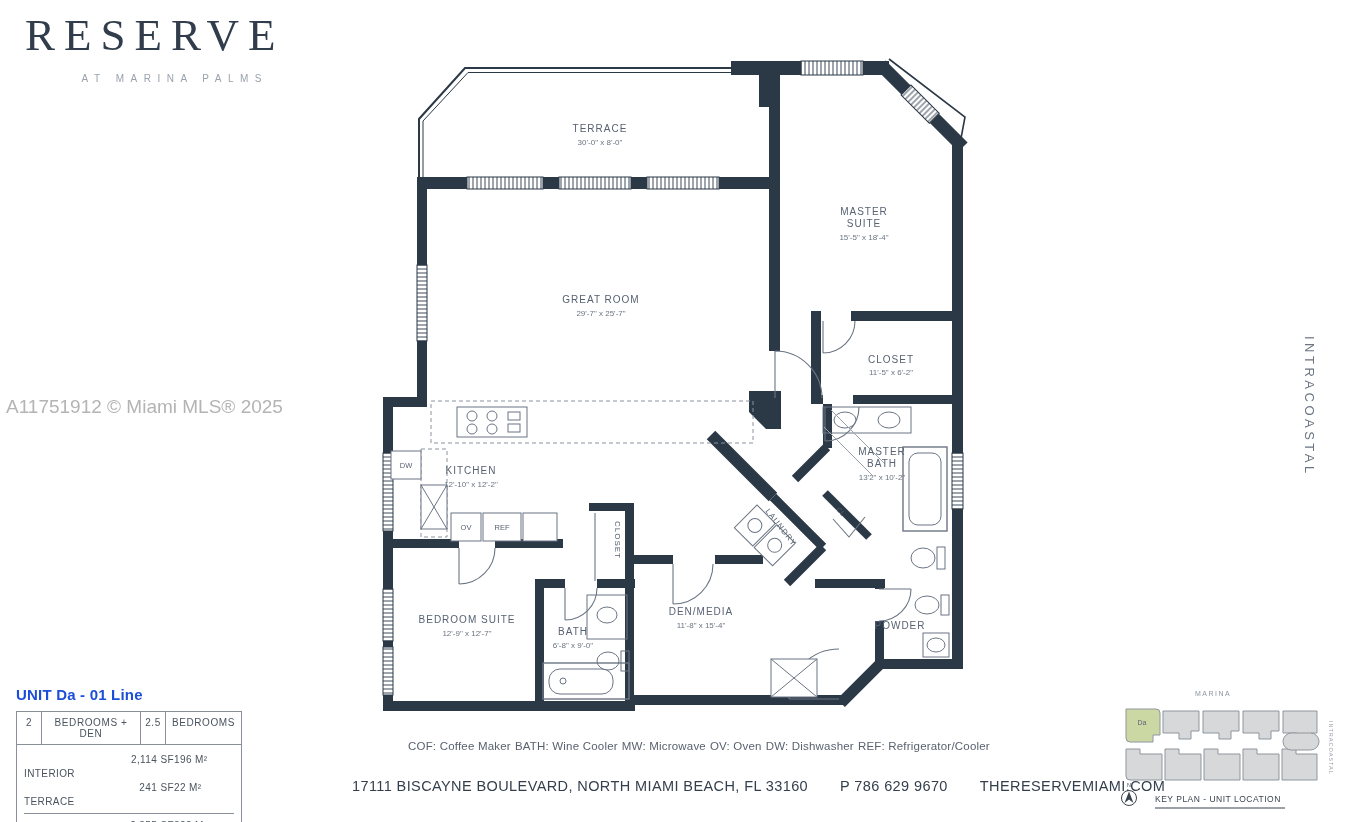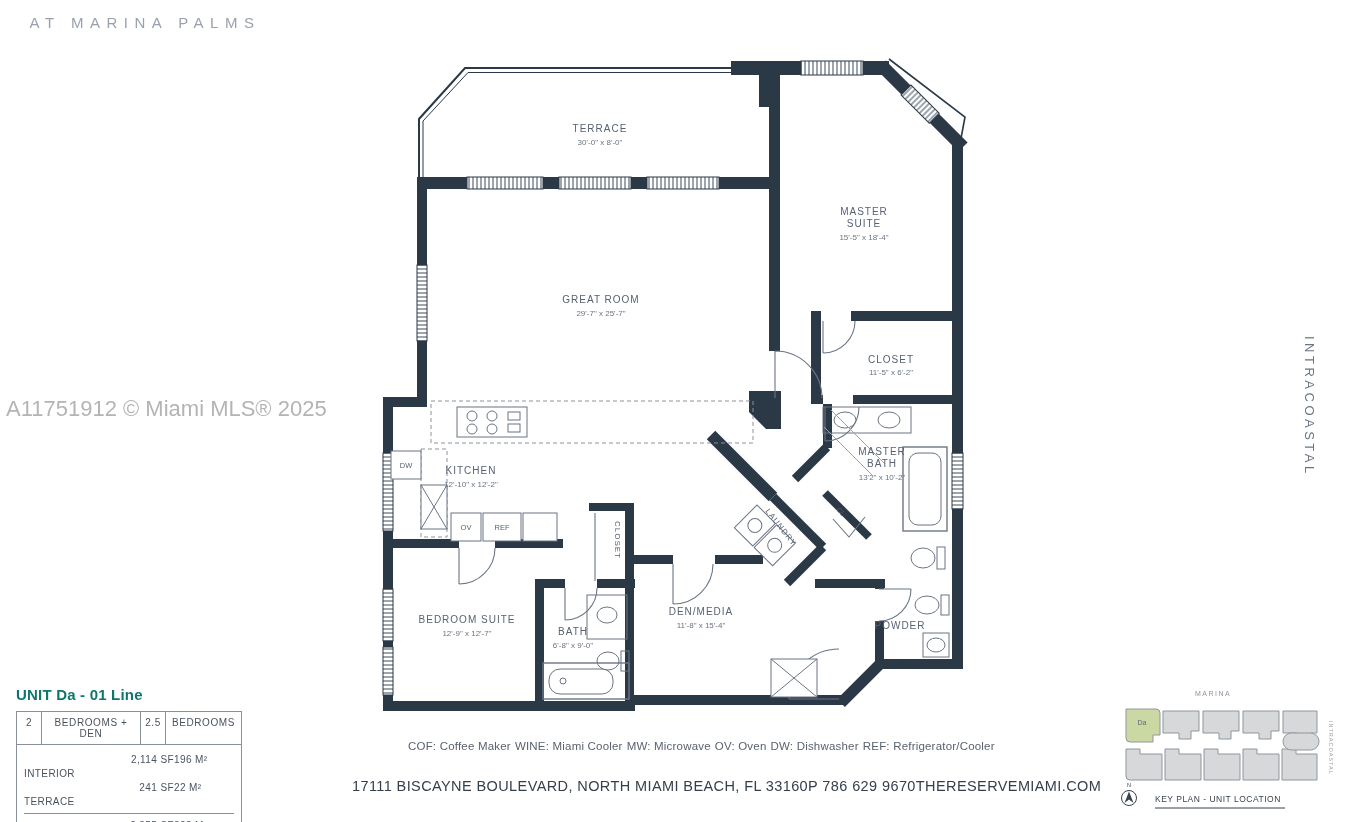--- a/index.html
+++ b/index.html
@@ -4,50 +4,51 @@
 <style>
   html,body{margin:0;padding:0;}
   body{
     width:1356px;height:822px;position:relative;background:#ffffff;
     font-family:"Liberation Sans",sans-serif;overflow:hidden;color:#39434f;
   }
   
   .logo{position:absolute;left:16px;top:12px;width:252px;text-align:center;}
   .logo-script{font-family:"DejaVu Serif",serif;font-style:italic;font-size:30px;color:#3a4655;line-height:1;}
   .logo-name{font-family:"Liberation Serif",serif;font-size:45px;letter-spacing:9px;padding-left:9px;color:#313d4c;line-height:1.05;}
-  .logo-tagline{font-size:15px;letter-spacing:6.5px;padding-left:6px;color:#99a2ac;margin-top:2px;}
+  .logo-tagline{font-size:10px;letter-spacing:6.5px;padding-left:6px;color:#99a2ac;margin-top:14px;text-align:right;}
   
-  .watermark{position:absolute;left:6px;top:396px;font-size:22px;color:#b4b4b4;}
+  .watermark{position:absolute;left:6px;top:396px;font-size:19px;color:#b4b4b4;}
   .intracoastal{position:absolute;left:1302px;top:336px;writing-mode:vertical-rl;
     font-size:13px;letter-spacing:3.5px;color:#6b7480;}
   .plan{position:absolute;left:375px;top:55px;}
   
   .unit-box{position:absolute;left:16px;top:686px;width:226px;color:#49535f;}
-  .unit-title{font-size:15px;font-weight:bold;color:#0f766e;margin-bottom:8px;letter-spacing:0.2px;}
+  .unit-title{font-size:15px;font-weight:bold;color:#1d4ed8;margin-bottom:8px;letter-spacing:0.2px;}
   .unit-table{border:1px solid #8a9099;font-size:10px;background:#fff;}
   .unit-header{display:flex;border-bottom:1px solid #8a9099;text-align:center;align-items:stretch;}
   .uh-cell{padding:5px 0;border-right:1px solid #8a9099;letter-spacing:0.6px;}
   .uh-n1{width:24px;}.uh-l1{width:98px;}.uh-n2{width:24px;}.uh-l2{flex:1;border-right:none;}
   .unit-body{padding:7px 7px 5px;}
   .ub-row{display:flex;padding:1.5px 0;letter-spacing:0.4px;}
   .ub-label{width:72px;margin-top:14px;}
   .ub-sf{width:78px;text-align:right;}
   .ub-m2{flex:1;text-align:left;}
   .ub-sep{border-top:1px solid #8a9099;margin:5px 0 4px;}
   
   .legend{position:absolute;left:408px;top:740px;display:flex;gap:4px;
     font-size:11.5px;color:#59626f;letter-spacing:0.2px;}
-  .footer{position:absolute;left:352px;top:778px;display:flex;
+  .footer{position:absolute;left:352px;top:778px;display:flex;gap:32px;
     font-size:14.5px;color:#343f4d;letter-spacing:0.4px;}
   .keyplan{position:absolute;left:1113px;top:683px;}
 </style>
 </head>
 <body>
 
 <div class="logo">
+  <div class="logo-name">RESERVE</div>
   <div class="logo-tagline">AT MARINA PALMS</div>
 </div>
 
 <div class="watermark">A11751912 © Miami MLS® 2025</div>
 
 <div class="intracoastal">INTRACOASTAL</div>
 
 <svg class="plan" width="610" height="670" viewBox="0 0 610 670">
   <defs>
     <pattern id="wv" width="4" height="14" patternUnits="userSpaceOnUse">
@@ -278,21 +279,21 @@
         <div class="ub-label">TOTAL</div>
         <div class="ub-sf">2,355 SF</div>
         <div class="ub-m2">328 M²</div>
       </div>
     </div>
   </div>
 </div>
 
 <div class="legend">
   <span>COF: Coffee Maker</span>
-  <span>WINE: Miami Cooler</span>
+  <span>BATH: Wine Cooler</span>
   <span>MW: Microwave</span>
   <span>OV: Oven</span>
   <span>DW: Dishwasher</span>
   <span>REF: Refrigerator/Cooler</span>
 </div>
 
 <div class="footer">
   <span>17111 BISCAYNE BOULEVARD, NORTH MIAMI BEACH, FL 33160</span>
   <span>P 786 629 9670</span>
   <span>THERESERVEMIAMI.COM</span>

